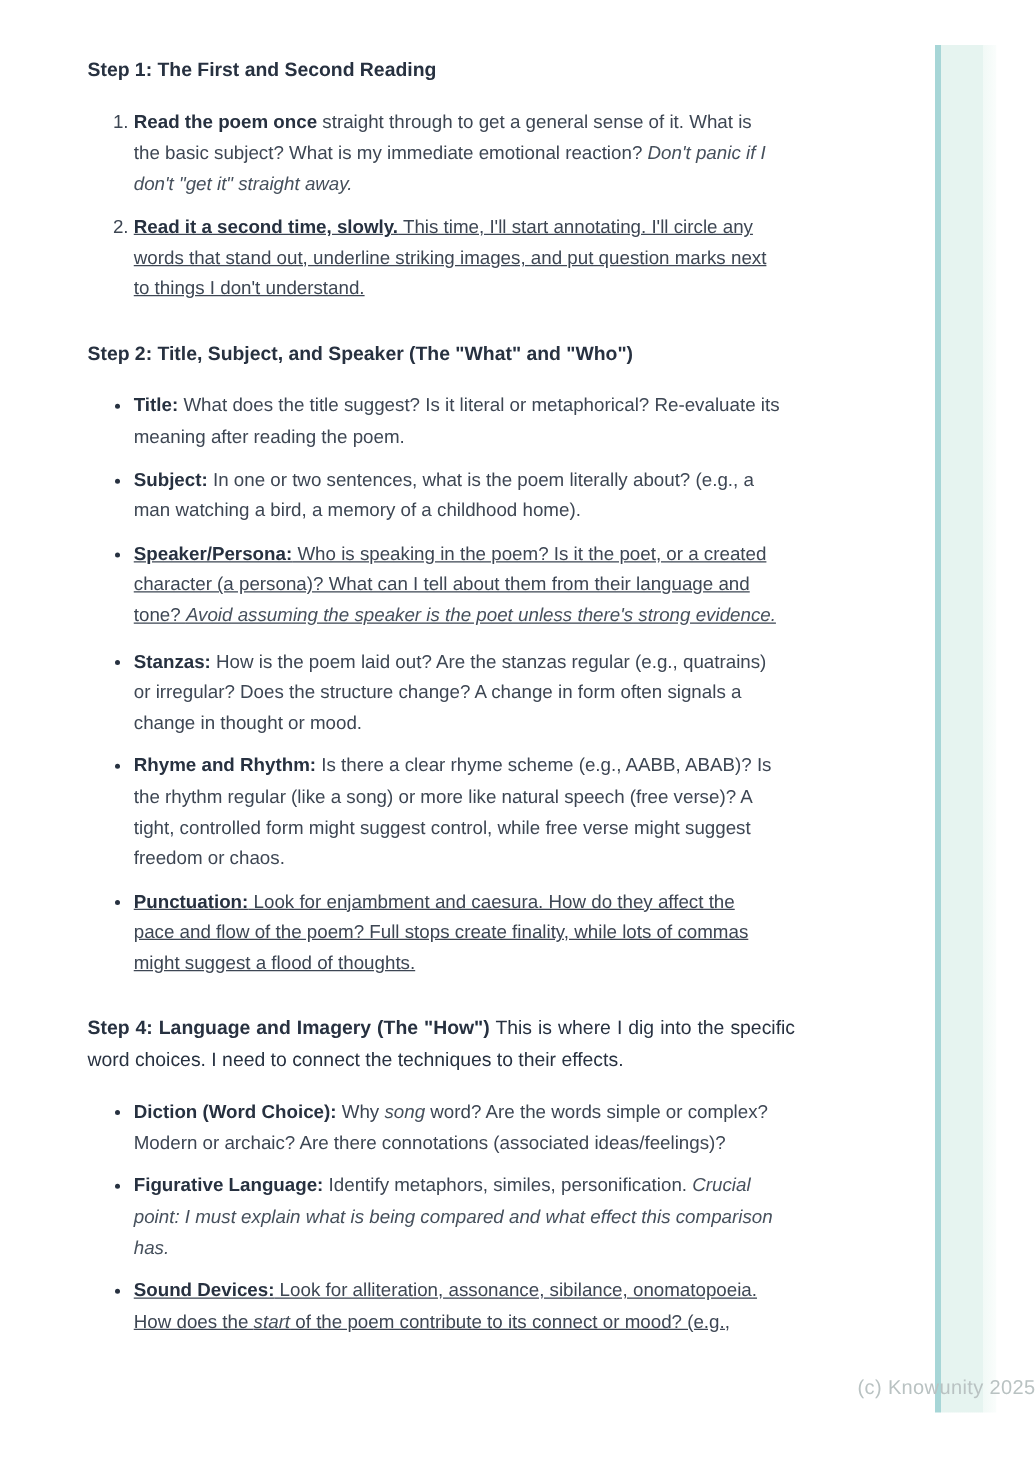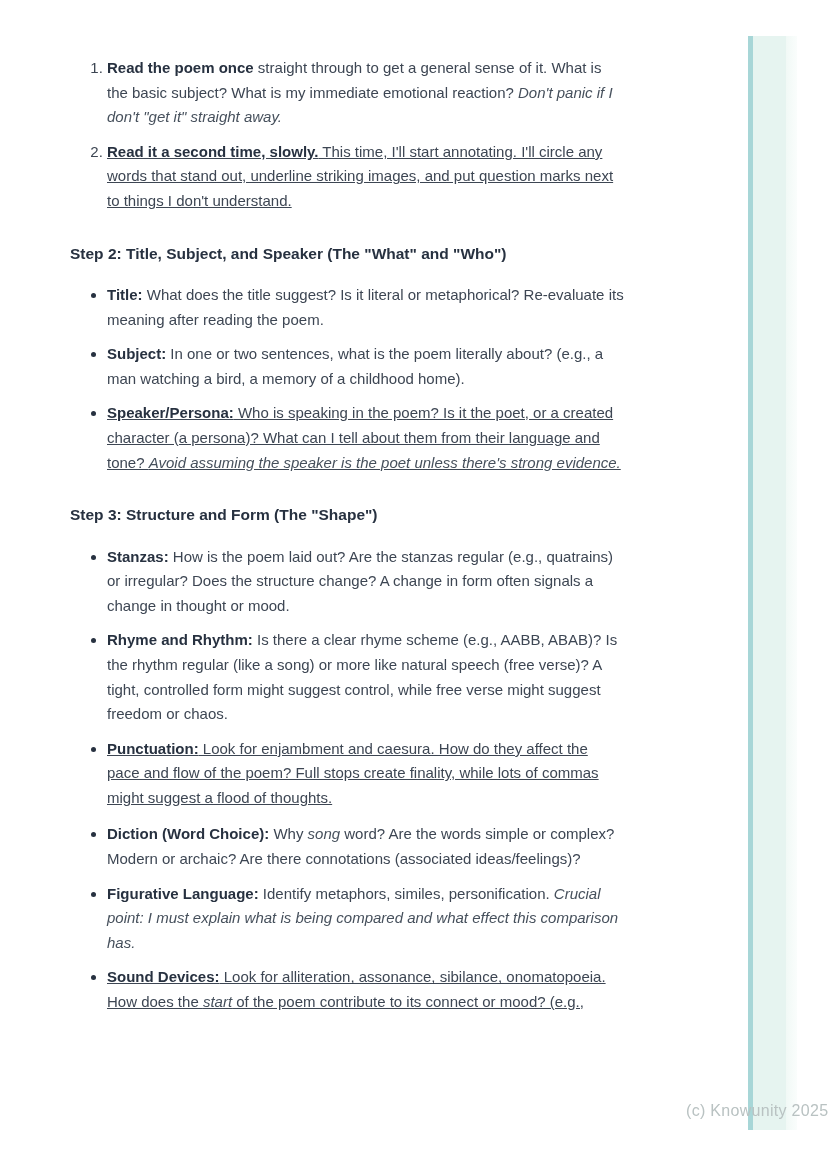--- a/index.html
+++ b/index.html
@@ -40,41 +40,42 @@
 </style>
 </head>
 <body style="--stripe-accent: #a7d6d7; --stripe-band: #e6f4f0;">
 
 <div class="stripe"></div>
 
 <div class="watermark">(c) Knowunity 2025</div>
 
 <main class="doc">
     <section class="section">
+      <p class="heading"><span class="seg-b">Step 1: The First and Second Reading</span></p>
       <ol class="list">
         <li class="list-item"><span class="seg-b">Read the poem once</span><span class="seg-n"> straight through to get a general sense of it. What is the basic subject? What is my immediate emotional reaction? </span><span class="seg-i">Don't panic if I don't "get it" straight away.</span></li>
         <li class="list-item"><span class="seg-b">Read it a second time, slowly.</span><span class="seg-n"> This time, I'll start annotating. I'll circle any words that stand out, underline striking images, and put question marks next to things I don't understand.</span></li>
       </ol>
     </section>
     <section class="section">
       <p class="heading"><span class="seg-b">Step 2: Title, Subject, and Speaker (The "What" and "Who")</span></p>
       <ul class="list">
         <li class="list-item"><span class="seg-b">Title:</span><span class="seg-n"> What does the title suggest? Is it literal or metaphorical? Re-evaluate its meaning after reading the poem.</span></li>
         <li class="list-item"><span class="seg-b">Subject:</span><span class="seg-n"> In one or two sentences, what is the poem literally about? (e.g., a man watching a bird, a memory of a childhood home).</span></li>
         <li class="list-item"><span class="seg-b">Speaker/Persona:</span><span class="seg-n"> Who is speaking in the poem? Is it the poet, or a created character (a persona)? What can I tell about them from their language and tone? </span><span class="seg-i">Avoid assuming the speaker is the poet unless there's strong evidence.</span></li>
       </ul>
     </section>
     <section class="section">
-      <p class="heading"><span class="seg-b">Step 3: Structure and Form (The "Shape")</span></p>
       <ul class="list">
         <li class="list-item"><span class="seg-b">Stanzas:</span><span class="seg-n"> How is the poem laid out? Are the stanzas regular (e.g., quatrains) or irregular? Does the structure change? A change in form often signals a change in thought or mood.</span></li>
         <li class="list-item"><span class="seg-b">Rhyme and Rhythm:</span><span class="seg-n"> Is there a clear rhyme scheme (e.g., AABB, ABAB)? Is the rhythm regular (like a song) or more like natural speech (free verse)? A tight, controlled form might suggest control, while free verse might suggest freedom or chaos.</span></li>
         <li class="list-item"><span class="seg-b">Punctuation:</span><span class="seg-n"> Look for enjambment and caesura. How do they affect the pace and flow of the poem? Full stops create finality, while lots of commas might suggest a flood of thoughts.</span></li>
       </ul>
     </section>
     <section class="section">
+      <p class="heading justify"><span class="seg-b">Step 4: Language and Imagery (The "How")</span><span class="seg-n"> This is where I dig into the specific word choices. I need to connect the techniques to their effects.</span></p>
       <ul class="list">
         <li class="list-item"><span class="seg-b">Diction (Word Choice):</span><span class="seg-n"> Why </span><span class="seg-i">song</span><span class="seg-n"> word? Are the words simple or complex? Modern or archaic? Are there connotations (associated ideas/feelings)?</span></li>
         <li class="list-item"><span class="seg-b">Figurative Language:</span><span class="seg-n"> Identify metaphors, similes, personification. </span><span class="seg-i">Crucial point: I must explain what is being compared and what effect this comparison has.</span></li>
         <li class="list-item"><span class="seg-b">Sound Devices:</span><span class="seg-n"> Look for alliteration, assonance, sibilance, onomatopoeia. How does the </span><span class="seg-i">start</span><span class="seg-n"> of the poem contribute to its connect or mood? (e.g.,</span></li>
       </ul>
     </section>
   </main>
 
 </body></html>

